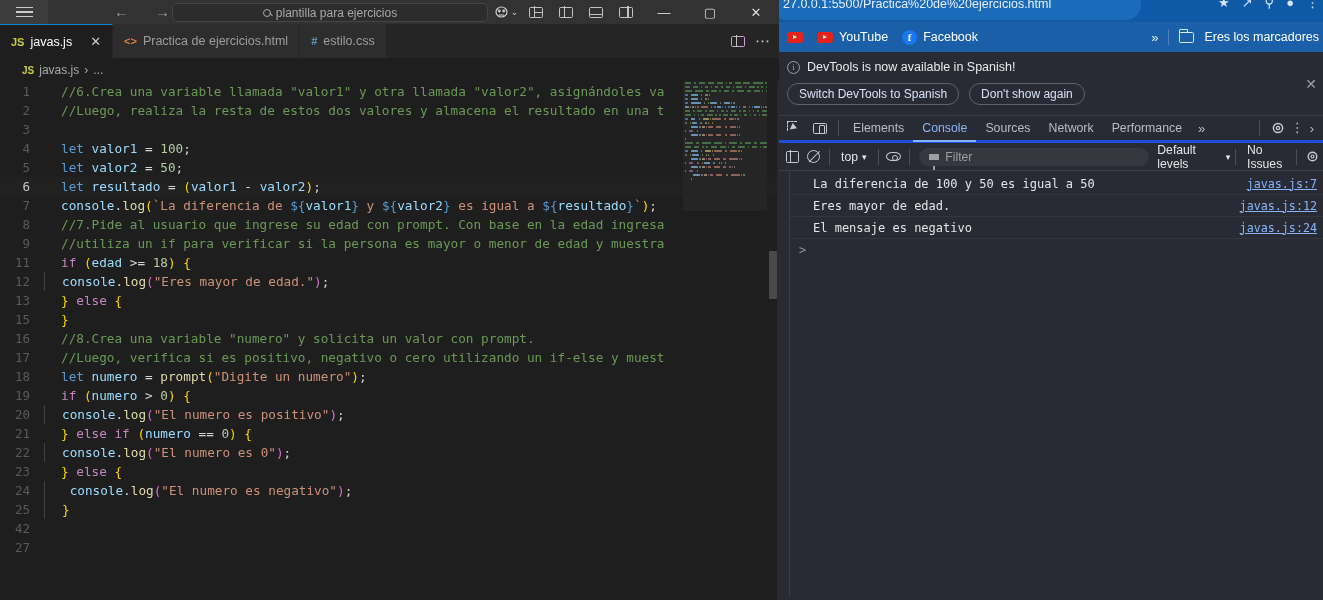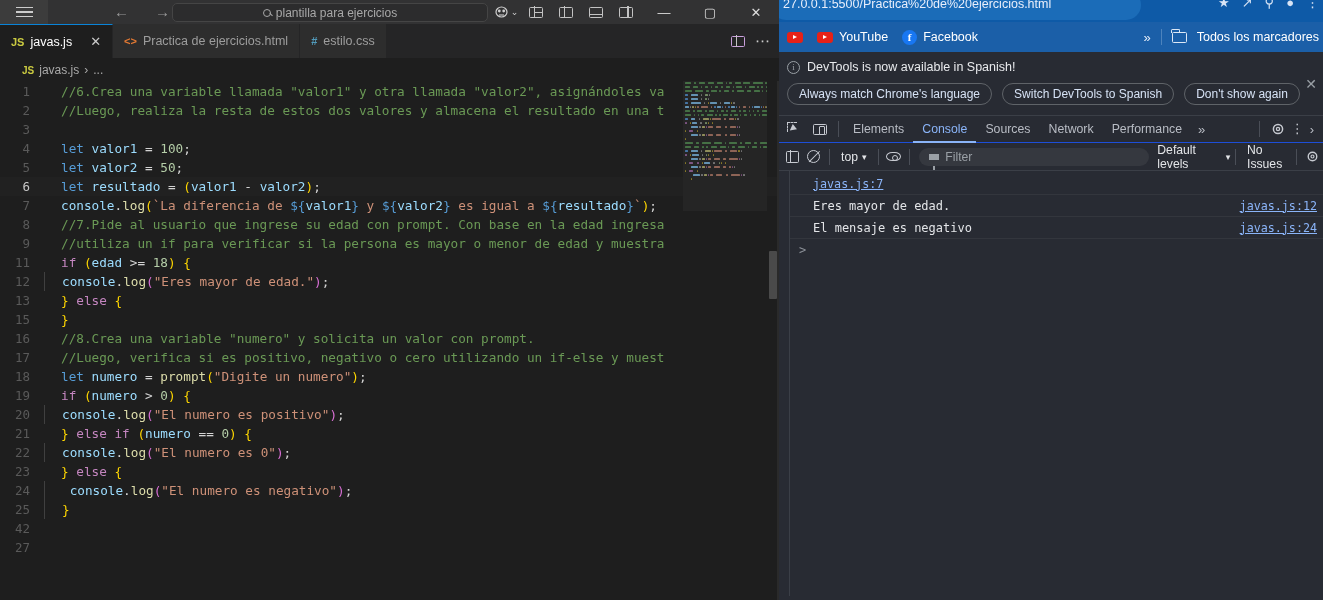--- a/index.html
+++ b/index.html
@@ -213,21 +213,21 @@
   .dt-btn {
     border: 1px solid #5f6368; border-radius: 11px;
     padding: 3px 11px; font-size: 12px; color: #d6e2f5;
     background: transparent; white-space: nowrap;
   }
   .notice-close {
     position: absolute; right: 6px; top: 24px; color: #9aa0a6; font-size: 14px;
   }
   .dt-tabbar {
     height: 27px; display: flex; align-items: center;
-    border-bottom: 1px solid #1d4ed8; padding-left: 2px;
+    border-bottom: 3px solid #1d4ed8; padding-left: 2px;
   }
   .dt-ico-btn { width: 26px; height: 26px; display:flex; align-items:center; justify-content:center; }
   .insp-ico { position: relative; width: 14px; height: 14px; }
   .insp-ico::before {
     content:''; position:absolute; left:0; top:0; width:9px; height:9px;
     border:1.2px dashed #c7cad1; border-right:none; border-bottom:none;
   }
   .insp-ico::after {
     content:'';position:absolute; left:4px; top:3px; width:0;height:0;
     border-left:6px solid #c7cad1; border-bottom:4px solid transparent; border-top:3px solid transparent;
@@ -853,33 +853,32 @@
         <span>YouTube</span>
       </div>
       <div class="bm">
         <span class="fb-ico">f</span>
         <span>Facebook</span>
       </div>
       <div class="bm-right">
         <span class="chev2">»</span>
         <span class="bm-sep"></span>
         <span class="folder-ico"></span>
-        <span>Todos los marcadores</span>
+        <span>Eres los marcadores</span>
       </div>
     </div>
 
     <div class="dt">
 
       <div class="dt-notice">
         <div class="dt-notice-row1">
           <span class="info-ico">i</span>
           <span>DevTools is now available in Spanish!</span>
         </div>
         <div class="dt-notice-row2">
-          <button class="dt-btn">Always match Chrome's language</button>
           <button class="dt-btn">Switch DevTools to Spanish</button>
           <button class="dt-btn">Don't show again</button>
         </div>
         <span class="notice-close">✕</span>
       </div>
 
       <div class="dt-tabbar">
         <div class="dt-ico-btn">
             <span class="insp-ico"></span>
           </div>
@@ -939,20 +938,21 @@
               <circle cx="7" cy="7" r="4.6" fill="none" stroke="#c7cad1" stroke-width="1.5"></circle>
               <circle cx="7" cy="7" r="1.6" fill="none" stroke="#c7cad1" stroke-width="1.3"></circle>
             </svg>
         </div>
       </div>
 
       <div class="dt-console">
         <div class="dt-leftrail"></div>
         <div id="log-list">
             <div class="log-row">
+              <span>La diferencia de 100 y 50 es igual a 50</span>
               <span class="log-src">javas.js:7</span>
             </div>
             <div class="log-row">
               <span>Eres mayor de edad.</span>
               <span class="log-src">javas.js:12</span>
             </div>
             <div class="log-row">
               <span>El mensaje es negativo</span>
               <span class="log-src">javas.js:24</span>
             </div>

